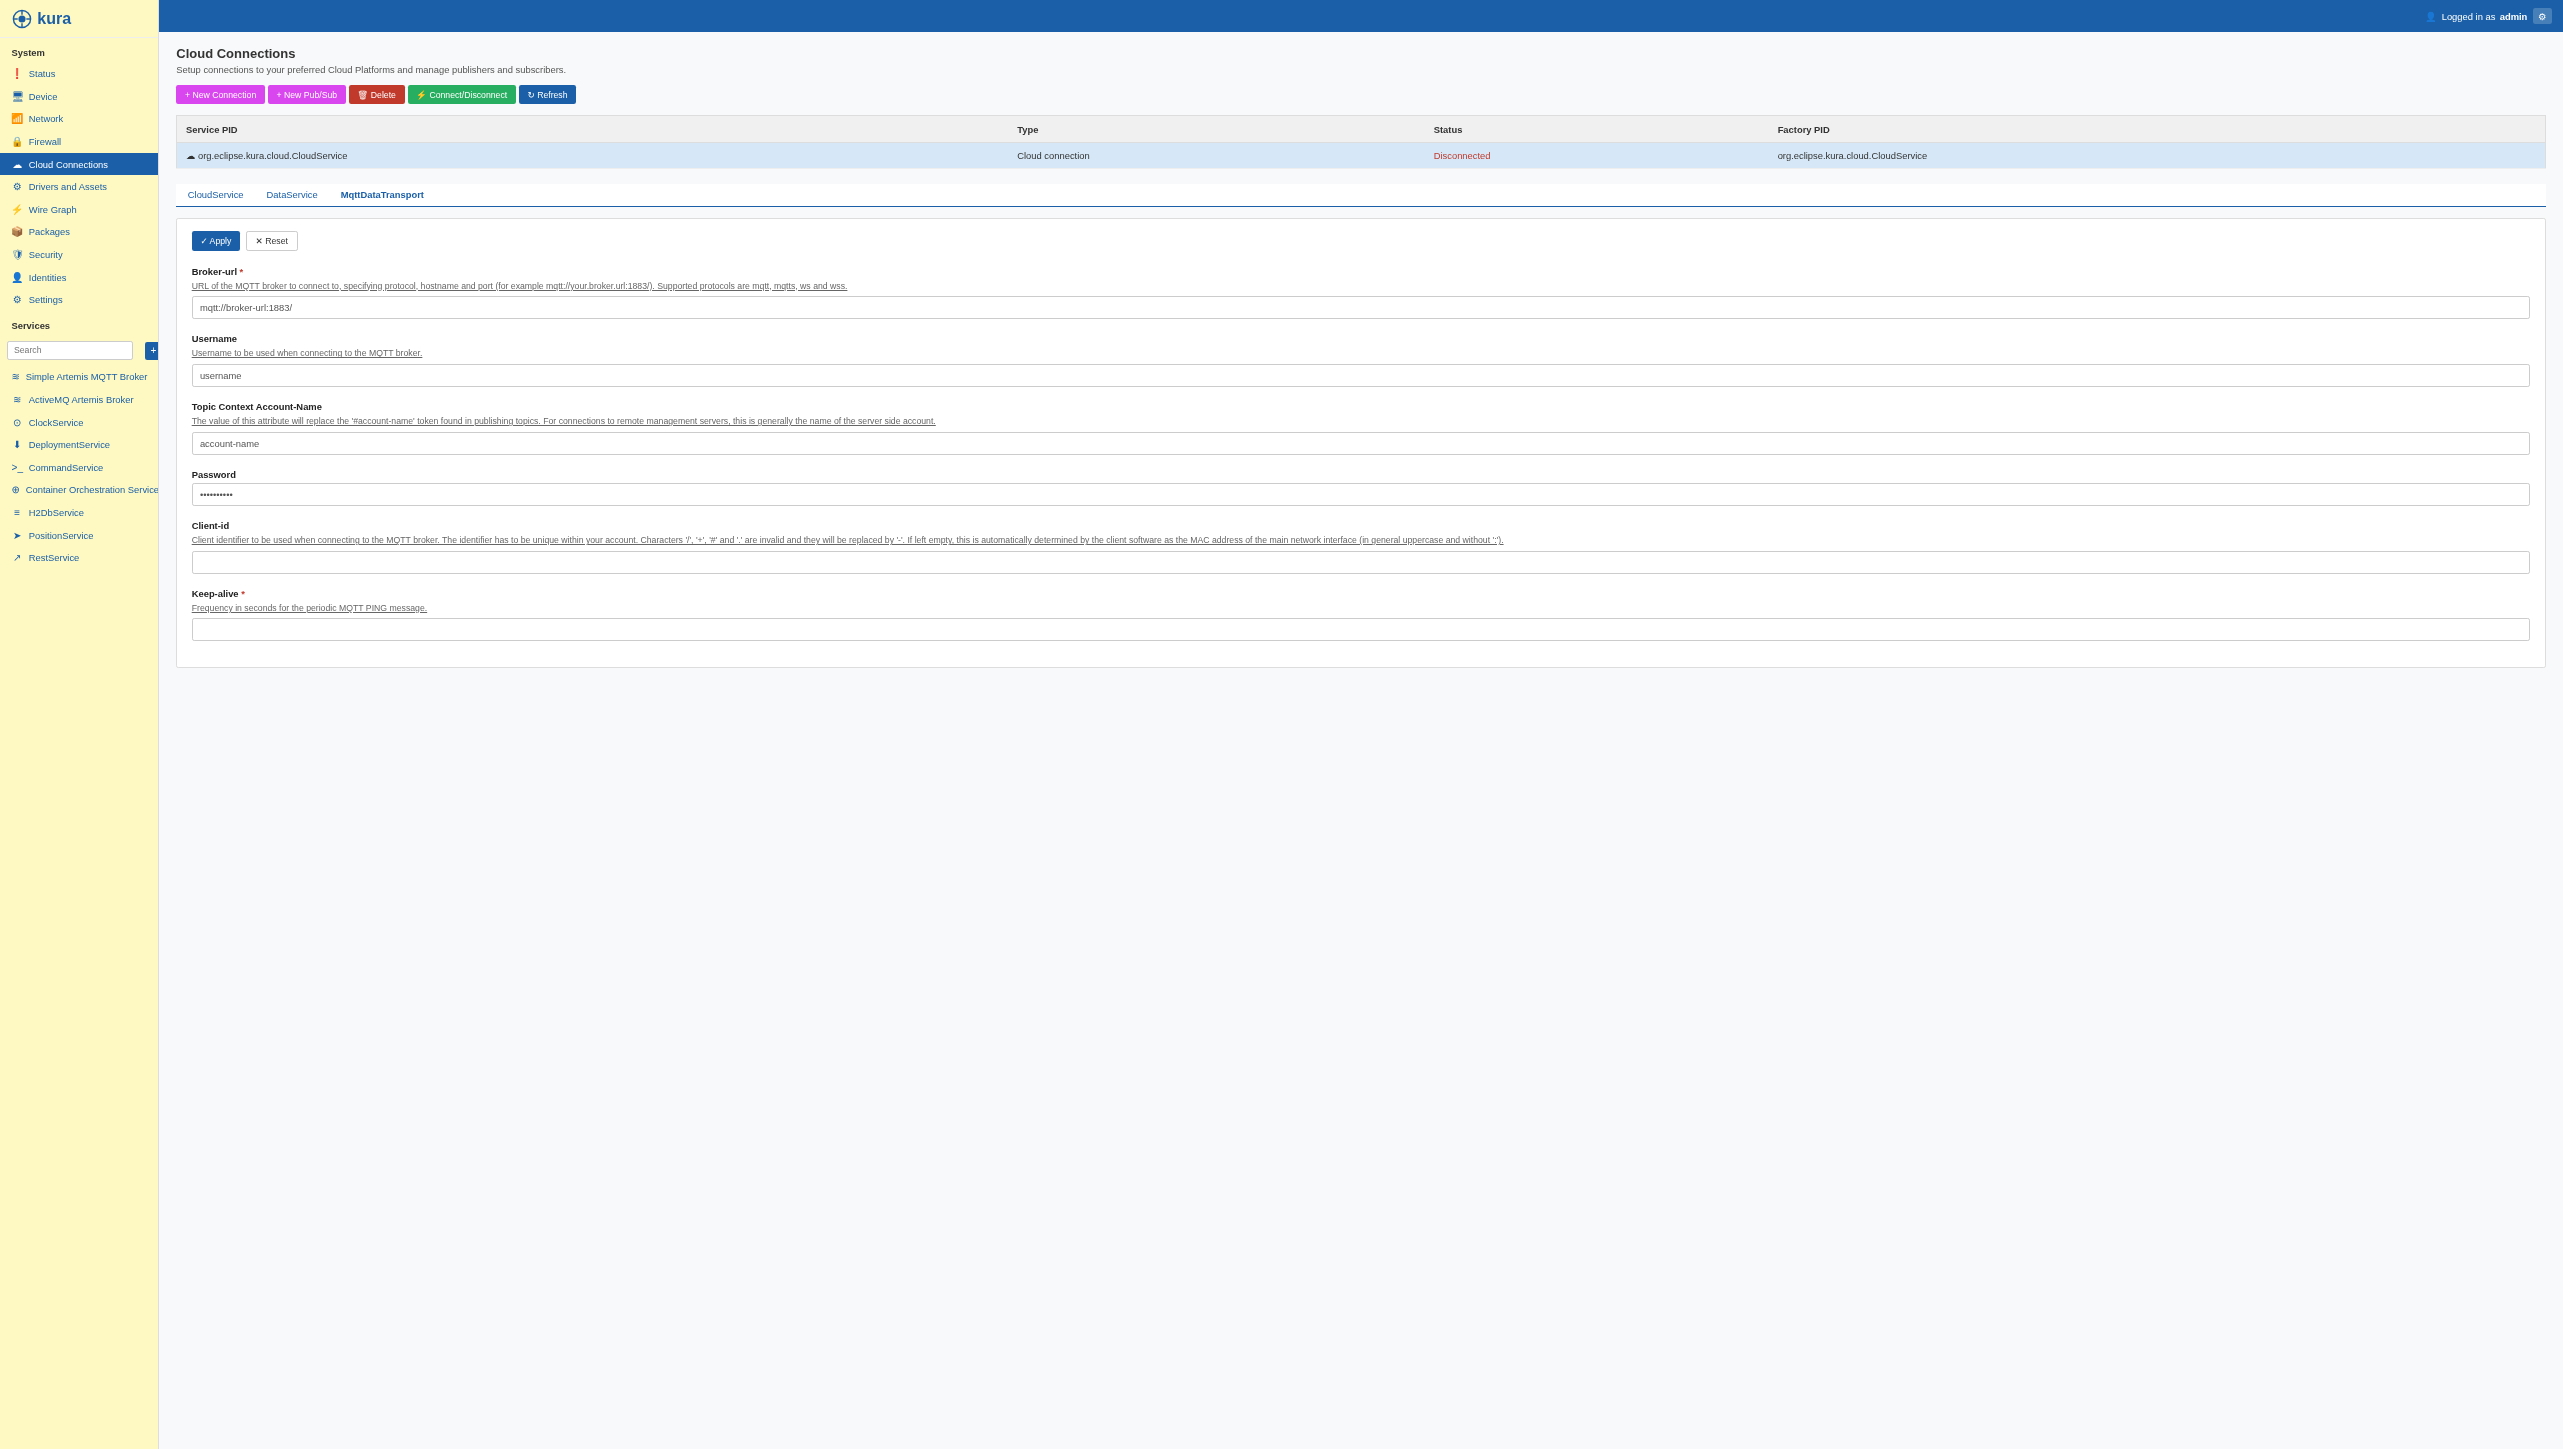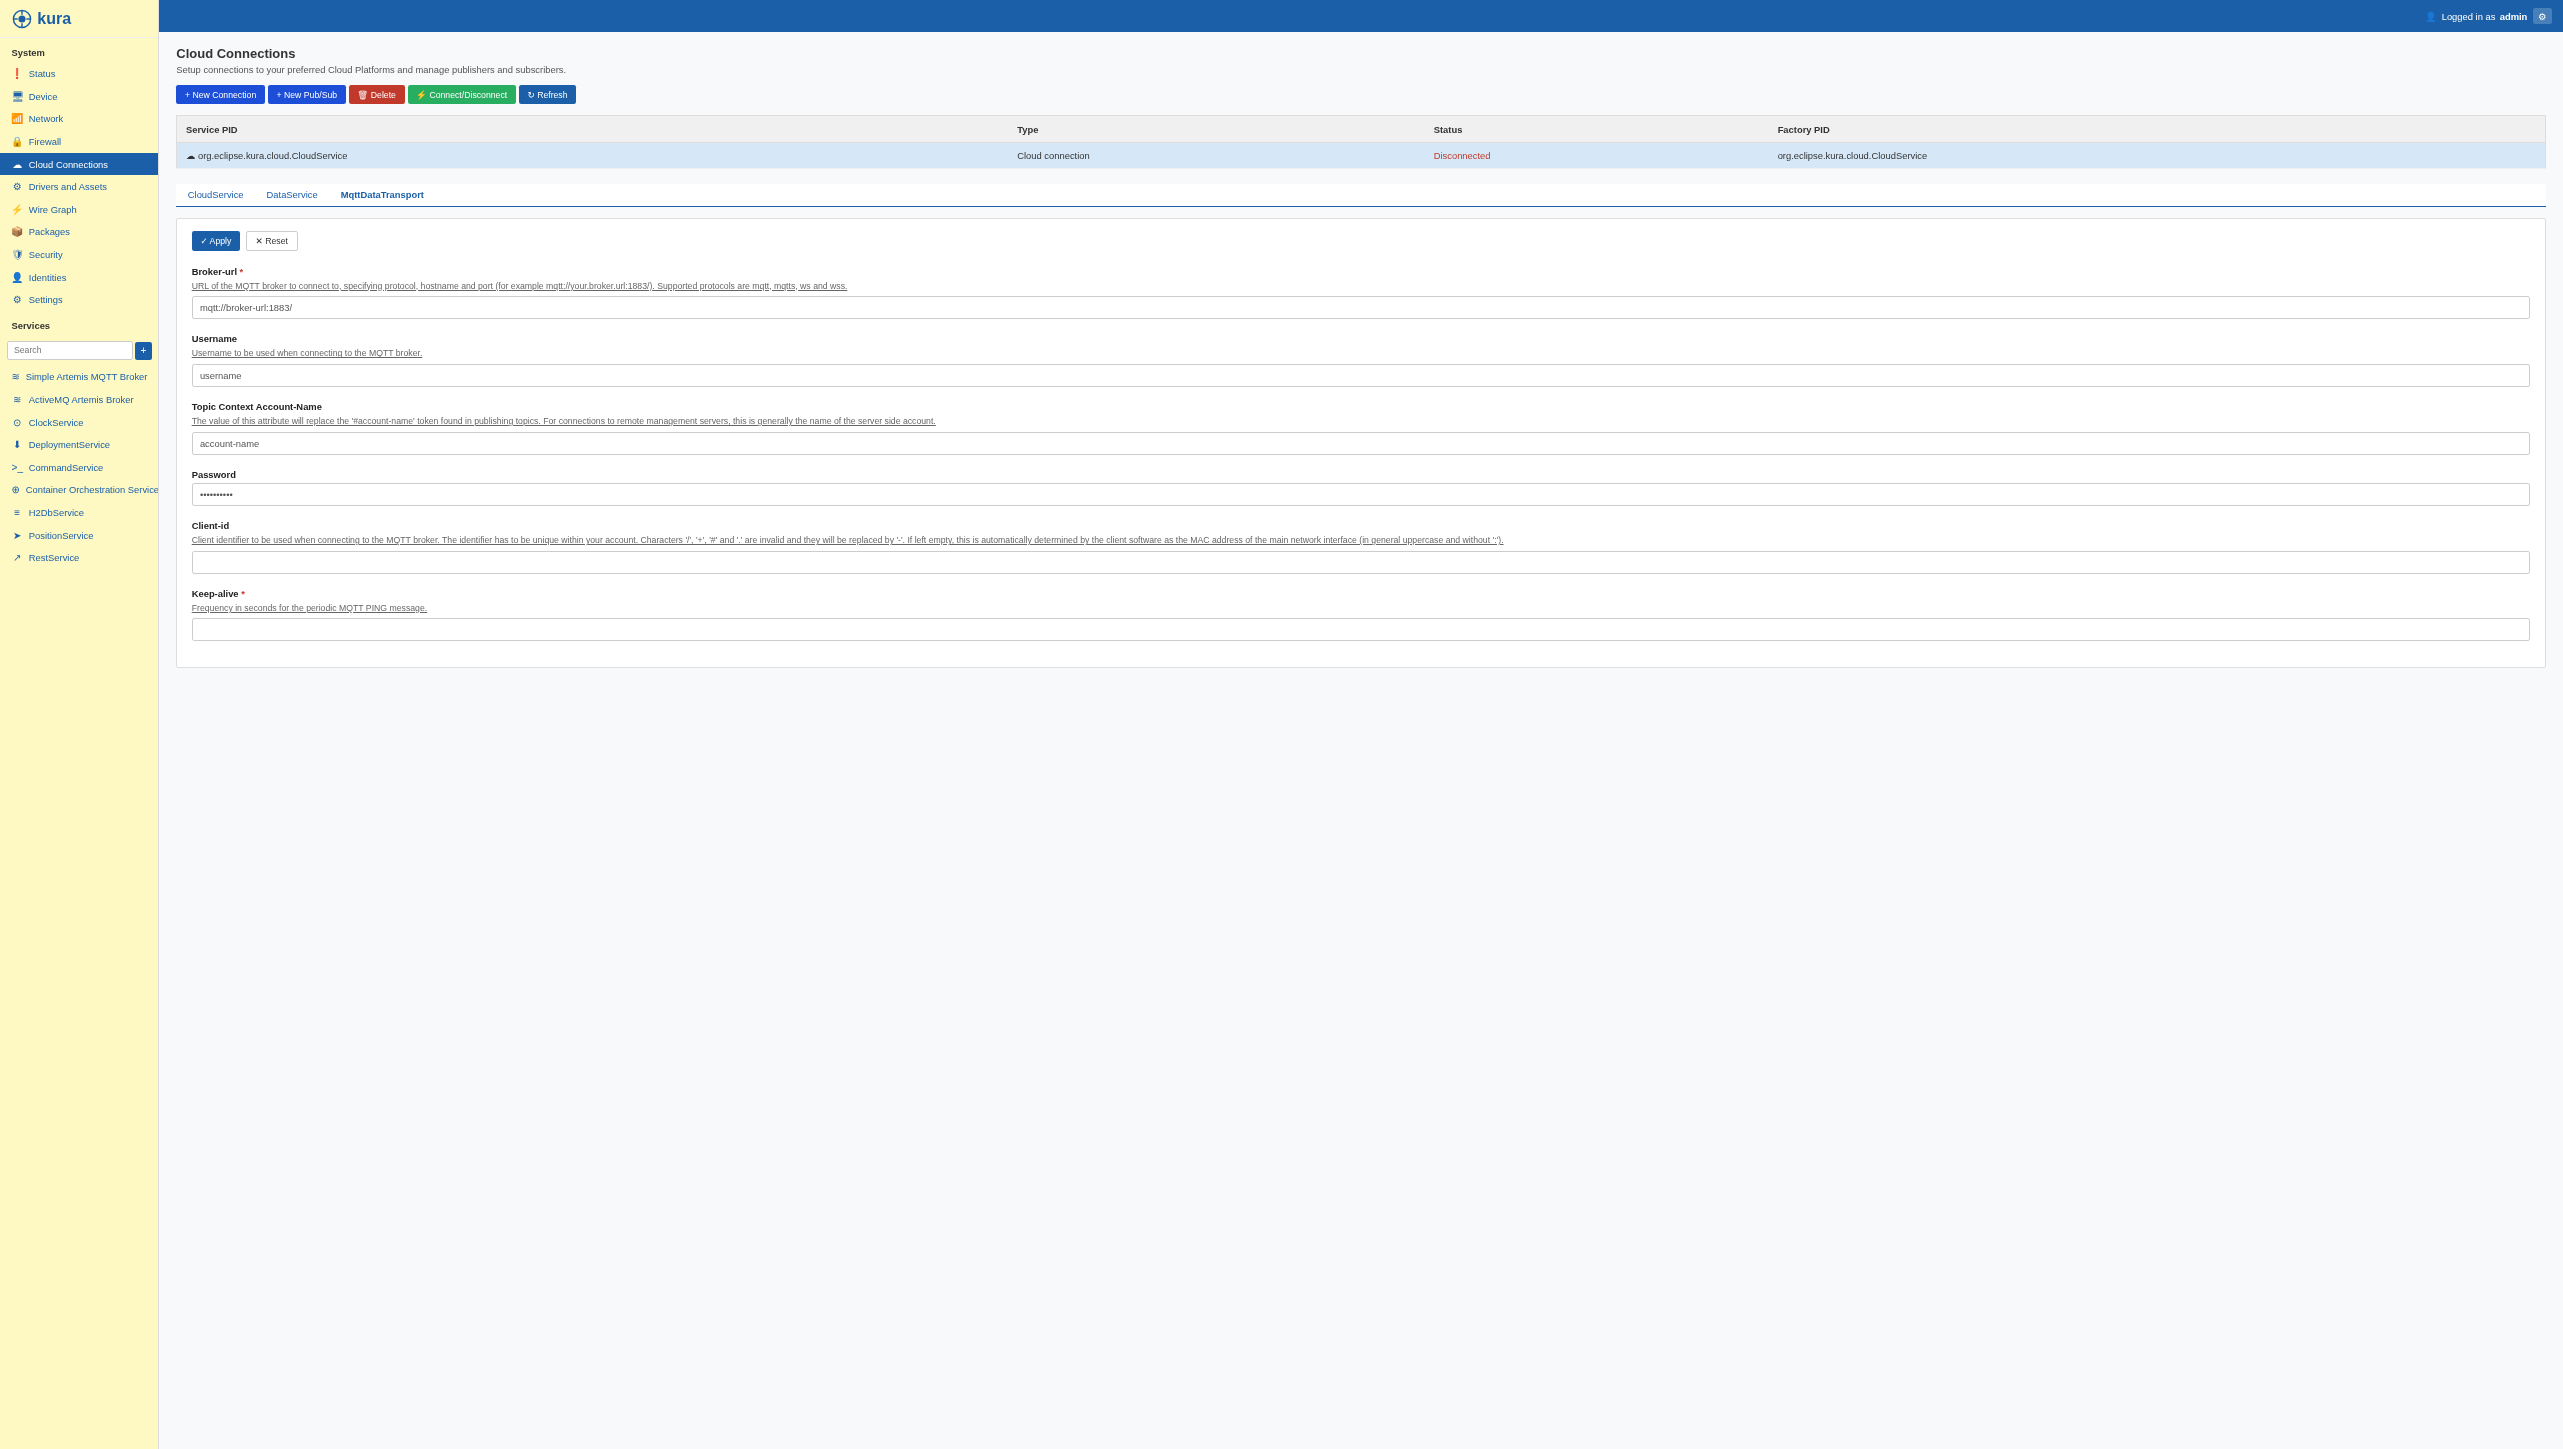--- a/index.html
+++ b/index.html
@@ -50,21 +50,21 @@
     }
     .sidebar-item.active { background: #1a5fa8; color: #fff; border-radius: 0; }
     .sidebar-item.active .sidebar-icon { color: #fff; }
     .sidebar-icon { font-size: 10px; color: #1a5fa8; width: 11.5px; text-align: center; }
     .sidebar-item.active .sidebar-icon { color: #fff; }
 
     .services-search {
       display: flex;
       align-items: flex-end;
       margin: 5.8px 7.2px;
-      gap: 2px;
+      gap: 12px;
     }
     .services-search input {
       flex: 1;
       padding: 3.6px 5.8px;
       border: 0.7px solid #ccc;
       border-radius: 2.2px;
       font-size: 8.7px;
       outline: none;
     }
     .services-search-btn {
@@ -138,21 +138,21 @@
     .btn {
       padding: 4.3px 8.7px;
       font-size: 8.7px;
       border: none;
       border-radius: 2.2px;
       cursor: pointer;
       display: flex;
       align-items: center;
       gap: 2.9px;
     }
-    .btn-primary { background: #1d4ed8; color: #fff; }
+    .btn-primary { background: #d946ef; color: #fff; }
     .btn-danger { background: #c0392b; color: #fff; }
     .btn-success { background: #27ae60; color: #fff; }
     .btn-default { background: #1a5fa8; color: #fff; }
 
     
     .connection-table {
       width: 100%;
       border-collapse: collapse;
       background: #0c4a6e;
       margin-bottom: 14.4px;

